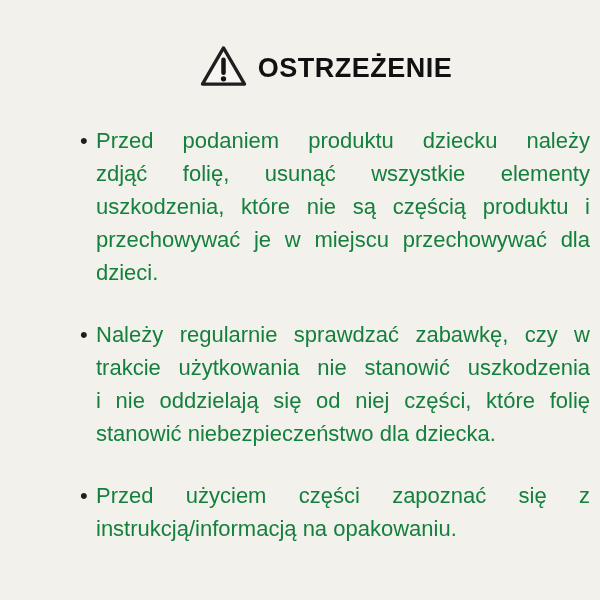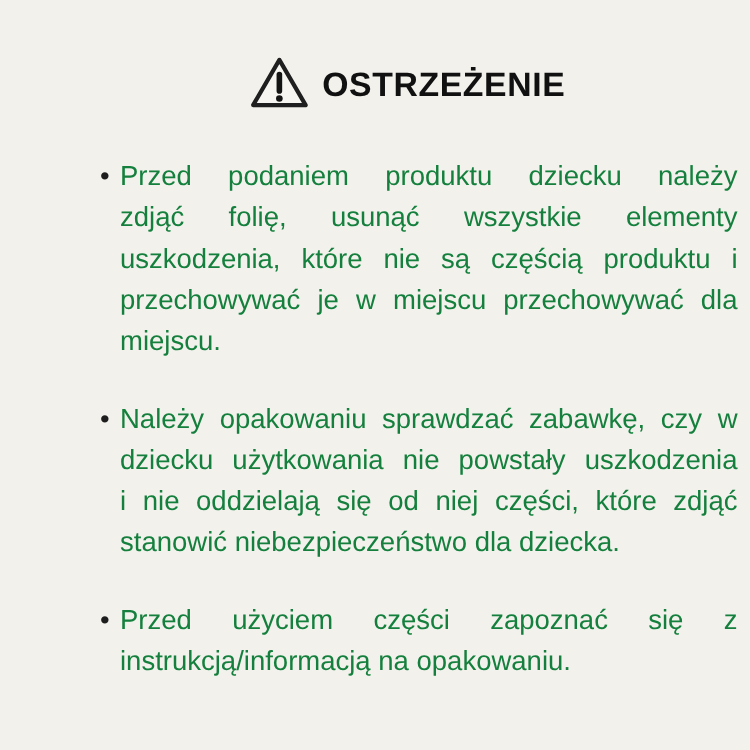--- a/index.html
+++ b/index.html
@@ -88,29 +88,29 @@
   </div>
 
   <div class="warning-list">
       <div class="bullet-item">
         <div class="bullet-marker">•</div>
         <div class="bullet-text">
           <div class="jline">Przed podaniem produktu dziecku należy</div>
           <div class="jline">zdjąć folię, usunąć wszystkie elementy</div>
           <div class="jline">uszkodzenia, które nie są częścią produktu i</div>
           <div class="jline">przechowywać je w miejscu przechowywać dla</div>
-          <div class="jline last">miejscu.</div>
+          <div class="jline last">dzieci.</div>
         </div>
       </div>
       <div class="bullet-item">
         <div class="bullet-marker">•</div>
         <div class="bullet-text">
-          <div class="jline">Należy opakowaniu sprawdzać zabawkę, czy w</div>
-          <div class="jline">dziecku użytkowania nie powstały uszkodzenia</div>
-          <div class="jline">i nie oddzielają się od niej części, które zdjąć</div>
+          <div class="jline">Należy regularnie sprawdzać zabawkę, czy w</div>
+          <div class="jline">trakcie użytkowania nie stanowić uszkodzenia</div>
+          <div class="jline">i nie oddzielają się od niej części, które folię</div>
           <div class="jline last">stanowić niebezpieczeństwo dla dziecka.</div>
         </div>
       </div>
       <div class="bullet-item">
         <div class="bullet-marker">•</div>
         <div class="bullet-text">
           <div class="jline">Przed użyciem części zapoznać się z</div>
           <div class="jline last">instrukcją/informacją na opakowaniu.</div>
         </div>
       </div>

